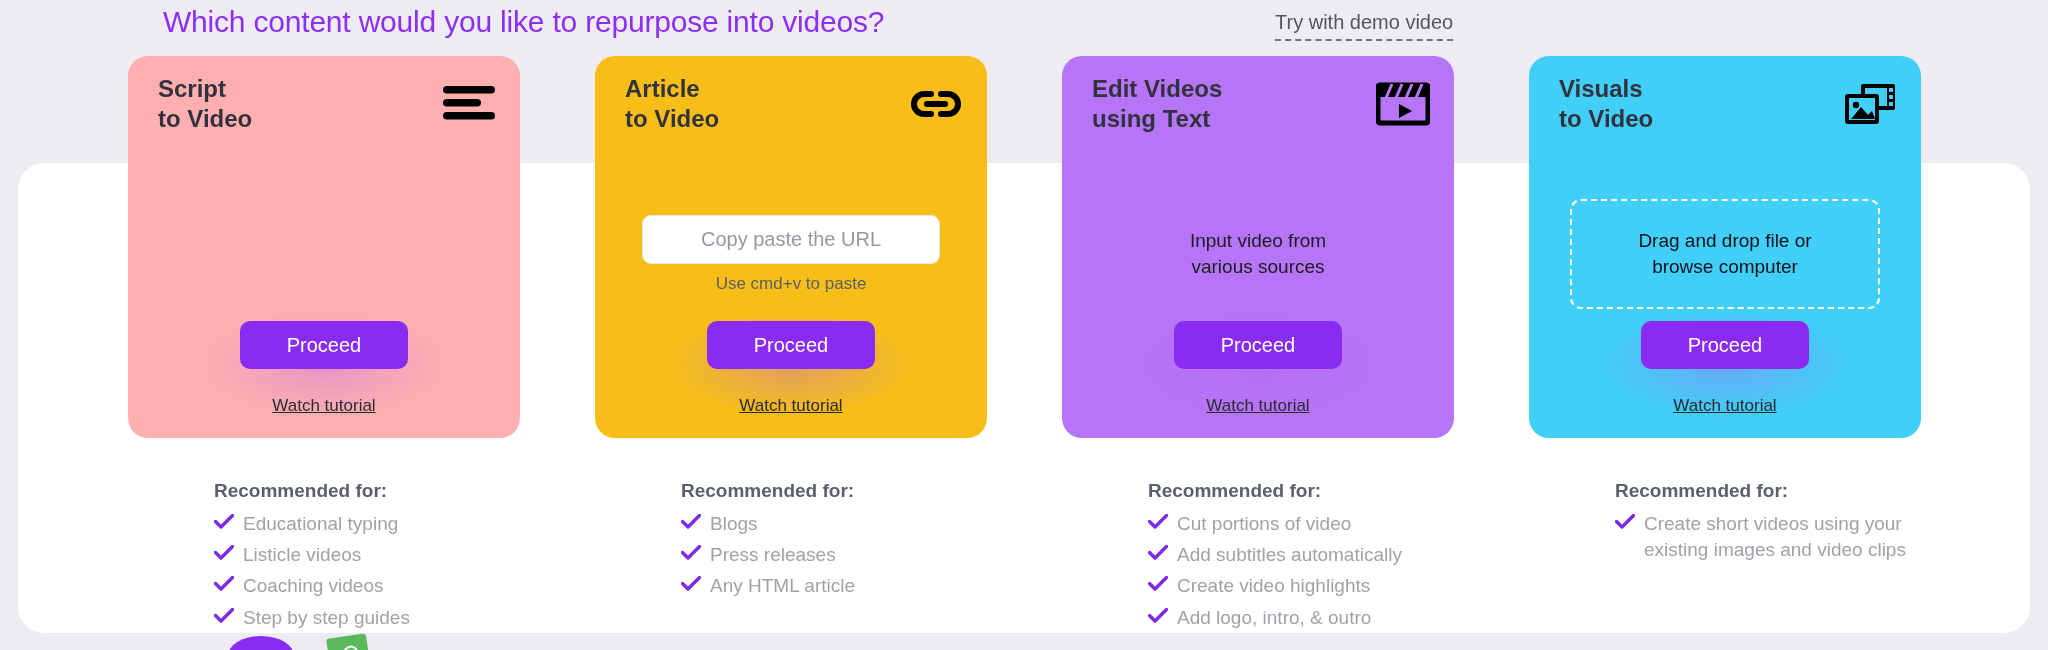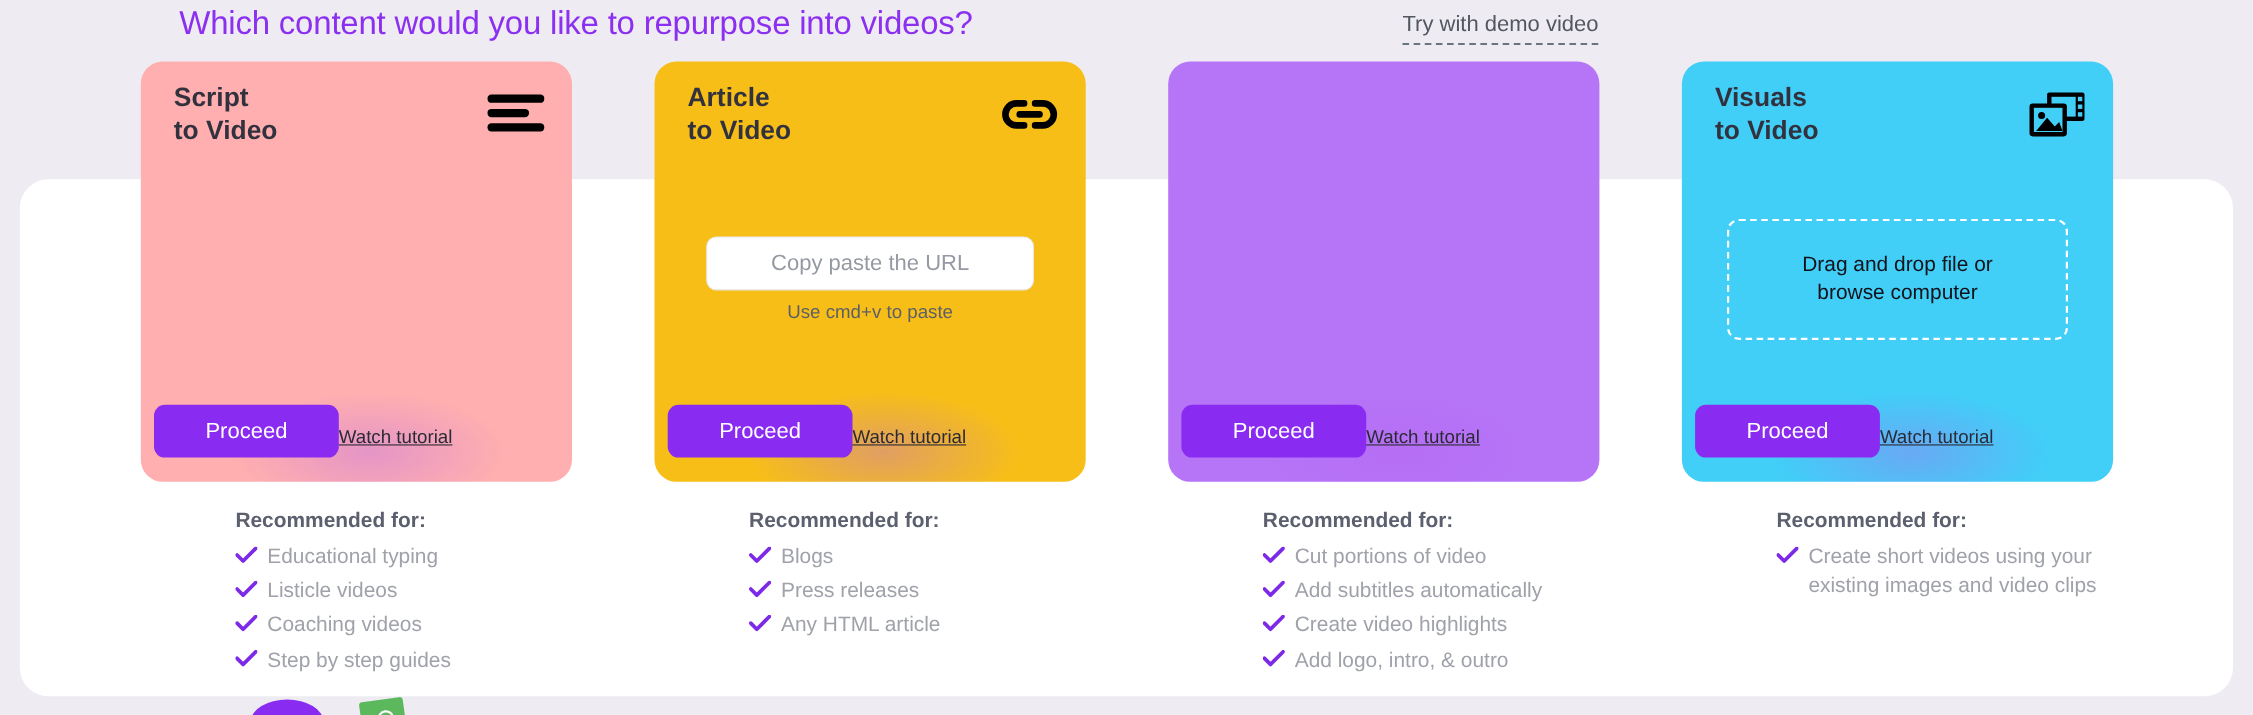--- a/index.html
+++ b/index.html
@@ -169,26 +169,27 @@
     text-align: center;
     font-size: 19px;
     color: #12121a;
     line-height: 1.35;
     white-space: pre-line;
   }
 
   
   .card-foot {
     position: absolute;
-    left: 12px;
+    left: 0;
     bottom: 22px;
     width: 392px;
     display: flex;
-    flex-direction: row;
+    flex-direction: column;
     align-items: center;
+    gap: 15px;
   }
 
   .proceed-glow {
     position: absolute;
     left: 50%;
     transform: translateX(-50%);
     top: -12px;
     width: 250px;
     height: 110px;
     border-radius: 60px;
@@ -213,21 +214,21 @@
     position: relative;
     margin-top: 12px;
     font-size: 17px;
     color: #2a2a33;
     text-decoration: underline;
     cursor: pointer;
   }
 
   
   .rec {
-    margin-top: 25px;
+    margin-top: 42px;
     padding-left: 86px;
   }
 
   .rec-title {
     font-size: 19px;
     font-weight: bold;
     color: #5b5f6e;
     margin-bottom: 9px;
   }
 
@@ -397,20 +398,41 @@
             <svg width="20" height="16" viewBox="0 0 20 16">
               <path d="M1.5 7.5 L7 13 L18.5 1.5" fill="none" stroke="currentColor" stroke-width="3.4" stroke-linecap="round" stroke-linejoin="round"></path>
             </svg>
           </span>
           <span>Any HTML article</span>
         </div>
       </div>
     </div>
     <div class="column c2">
       <div class="card" style="background:#B674F7">
+        <div class="card-head">
+          <div class="card-title">Edit Videos
+using Text</div>
+          <div class="card-icon">
+            <svg width="54" height="44" viewBox="0 0 54 44">
+              <rect x="2" y="3" width="50" height="38" rx="2" fill="none" stroke="#000" stroke-width="5"></rect>
+              <rect x="2" y="3" width="50" height="12" fill="#000"></rect>
+              <g stroke="#B674F7" stroke-width="3">
+                <line x1="10" y1="16" x2="16" y2="2"></line>
+                <line x1="20" y1="16" x2="26" y2="2"></line>
+                <line x1="30" y1="16" x2="36" y2="2"></line>
+                <line x1="40" y1="16" x2="46" y2="2"></line>
+              </g>
+              <polygon points="23,22 36,29 23,36" fill="#000"></polygon>
+            </svg>
+          </div>
+        </div>
+        <div class="card-mid">
+          <div class="card-caption">Input video from
+various sources</div>
+        </div>
         <div class="card-foot">
           <div class="proceed-glow"></div>
           <button class="proceed-btn">Proceed</button>
           <a class="watch-link">Watch tutorial</a>
         </div>
       </div>
       <div class="rec">
         <div class="rec-title">Recommended for:</div>
         <div class="rec-item">
           <span class="check-icon">

